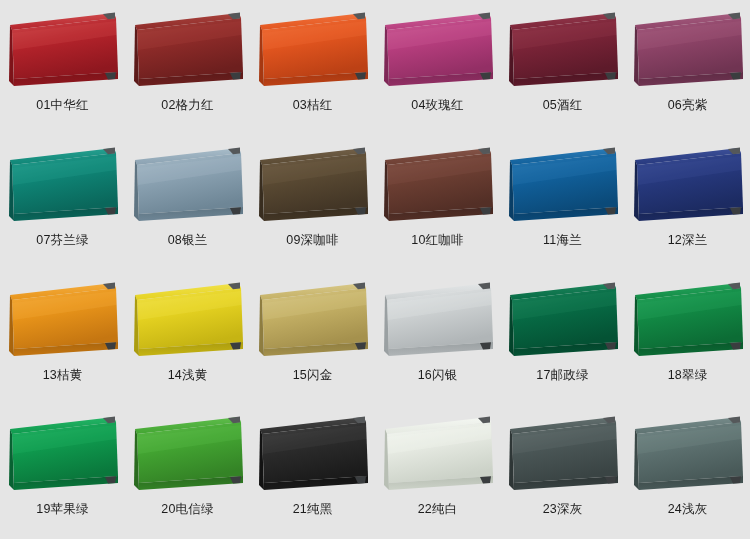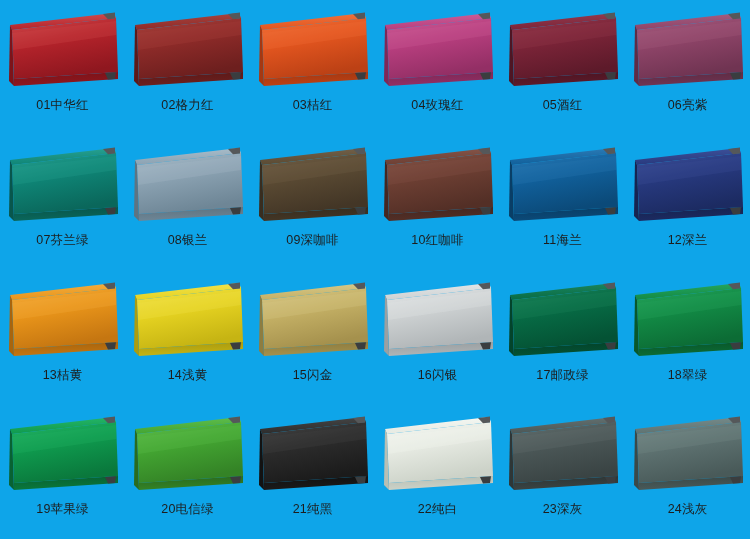--- a/index.html
+++ b/index.html
@@ -9,21 +9,21 @@
     height: 539px;
     overflow: hidden;
     background: #ffffff;
     font-family: "Liberation Sans", "DejaVu Sans", sans-serif;
   }
 
   #chart {
     position: relative;
     width: 750px;
     height: 539px;
-    background: #0ea5e9;
+    background: #e5e5e5;
     display: grid;
     grid-template-columns: repeat(6, 1fr);
     grid-template-rows: repeat(4, 1fr);
   }
 
   .swatch-cell {
     position: relative;
     display: flex;
     flex-direction: column;
     align-items: center;

